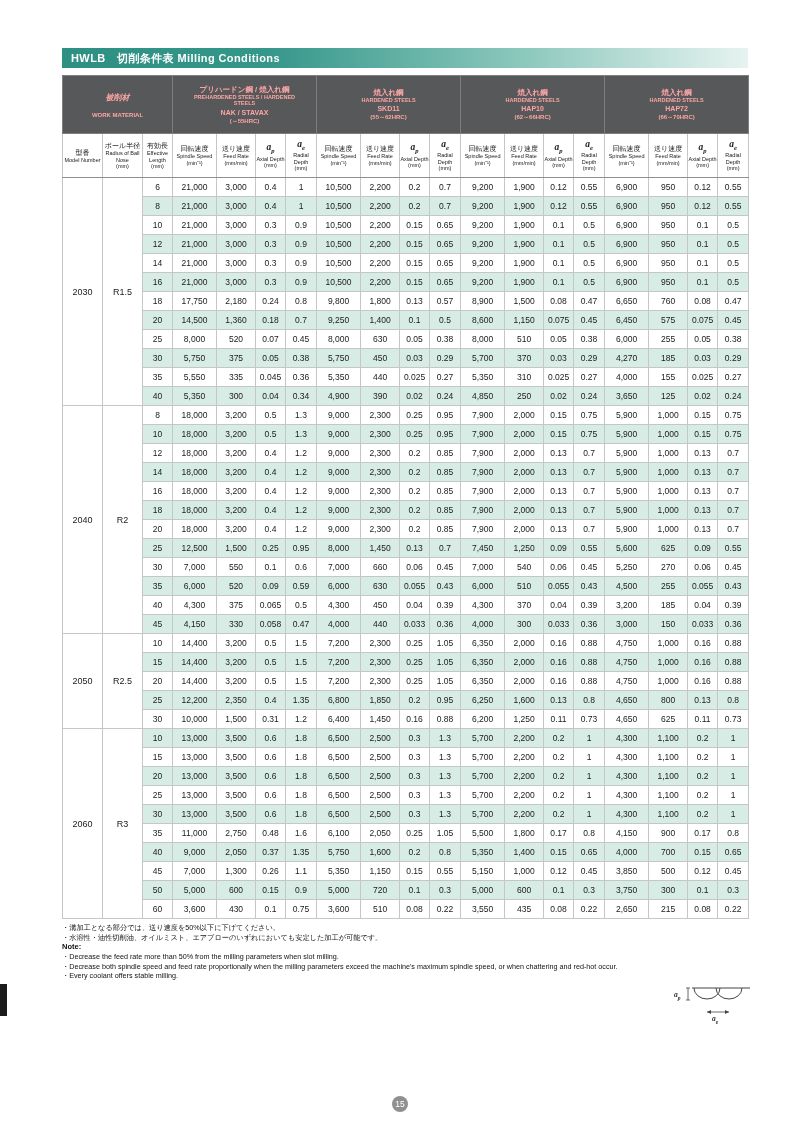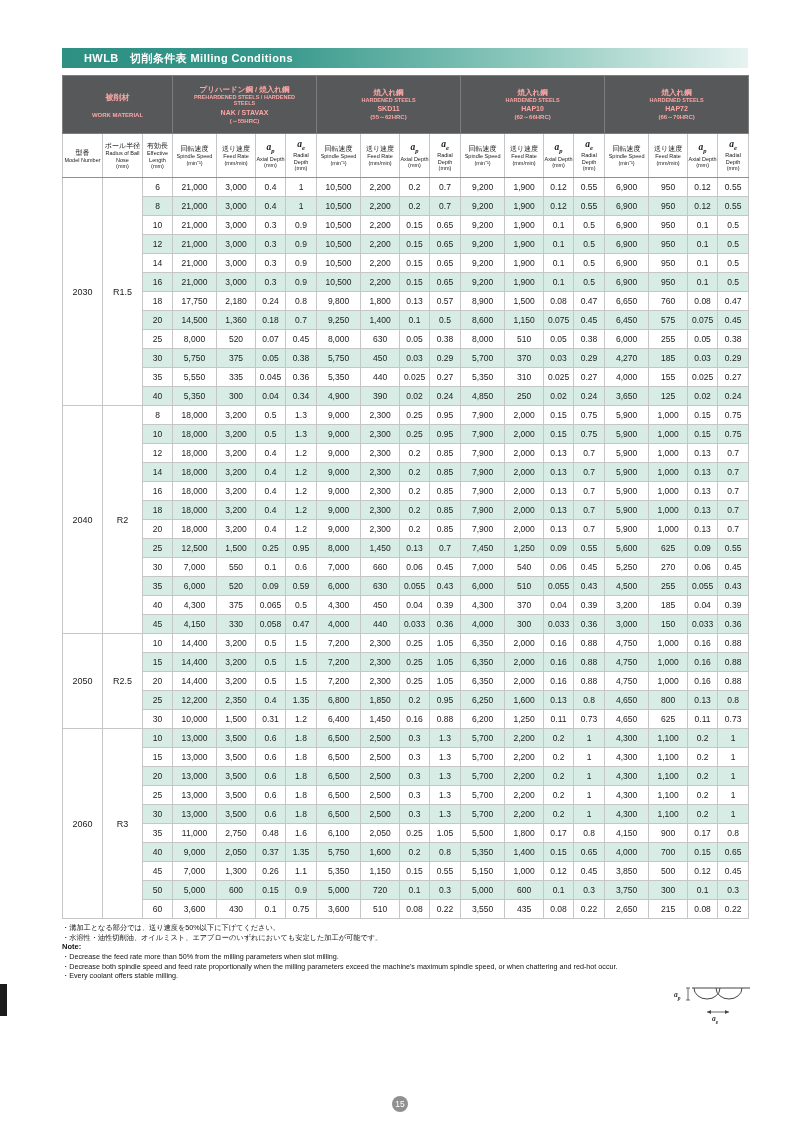--- a/index.html
+++ b/index.html
@@ -1,31 +1,31 @@
 <!DOCTYPE html>
 <html><head>
 <meta charset="utf-8">
 <style>
   * { margin:0; padding:0; box-sizing:border-box; }
   html,body { width:800px; height:1130px; background:#ffffff;
     font-family:"Liberation Sans", sans-serif; position:relative; }
   .content { position:absolute; left:62px; top:48px; width:686px; }
 
   
-  .title-bar { height:20px; line-height:20px; padding-left:22px;
+  .title-bar { height:20px; line-height:20px; padding-left:9px;
     background:linear-gradient(90deg,#2e9083 0%,#35978a 30%,#8ec9be 68%,#e7f3f0 100%);
     color:#fff; font-size:11px; font-weight:bold; letter-spacing:.4px; }
 
   
   table.cond { border-collapse:collapse; table-layout:fixed; width:686px;
     margin-top:7px; border:1px solid #8f8f8f; }
   th, td { border:1px solid #c6c6c6; text-align:center; vertical-align:middle;
     overflow:hidden; padding:0; }
   tr.dark-row th { background:#57585a; color:#fca5a5; border-color:#7d7e80; height:58px; }
-  .wm-ja { font-size:8px; margin-bottom:9px; }
+  .wm-ja { font-size:8px; margin-bottom:9px;font-style:italic; }
   .wm-en { font-size:6px; }
   .g-ja { font-size:7.5px; line-height:9px; }
   .g-en { font-size:5.5px; line-height:6.5px; padding:0 14px; }
   .g-grade { font-size:7px; line-height:9px; margin-top:1px; }
   .g-hrc { font-size:6px; line-height:8px; }
   tr.param-row th { background:#fff; color:#1a1a1a; height:44px;
     border-bottom:1px solid #8f8f8f; font-weight:normal; }
   .p-ja { font-size:7px; line-height:9px; }
   .p-en { font-size:5.5px; line-height:6.5px; }
   .p-unit { font-size:5.5px; line-height:7px; }

